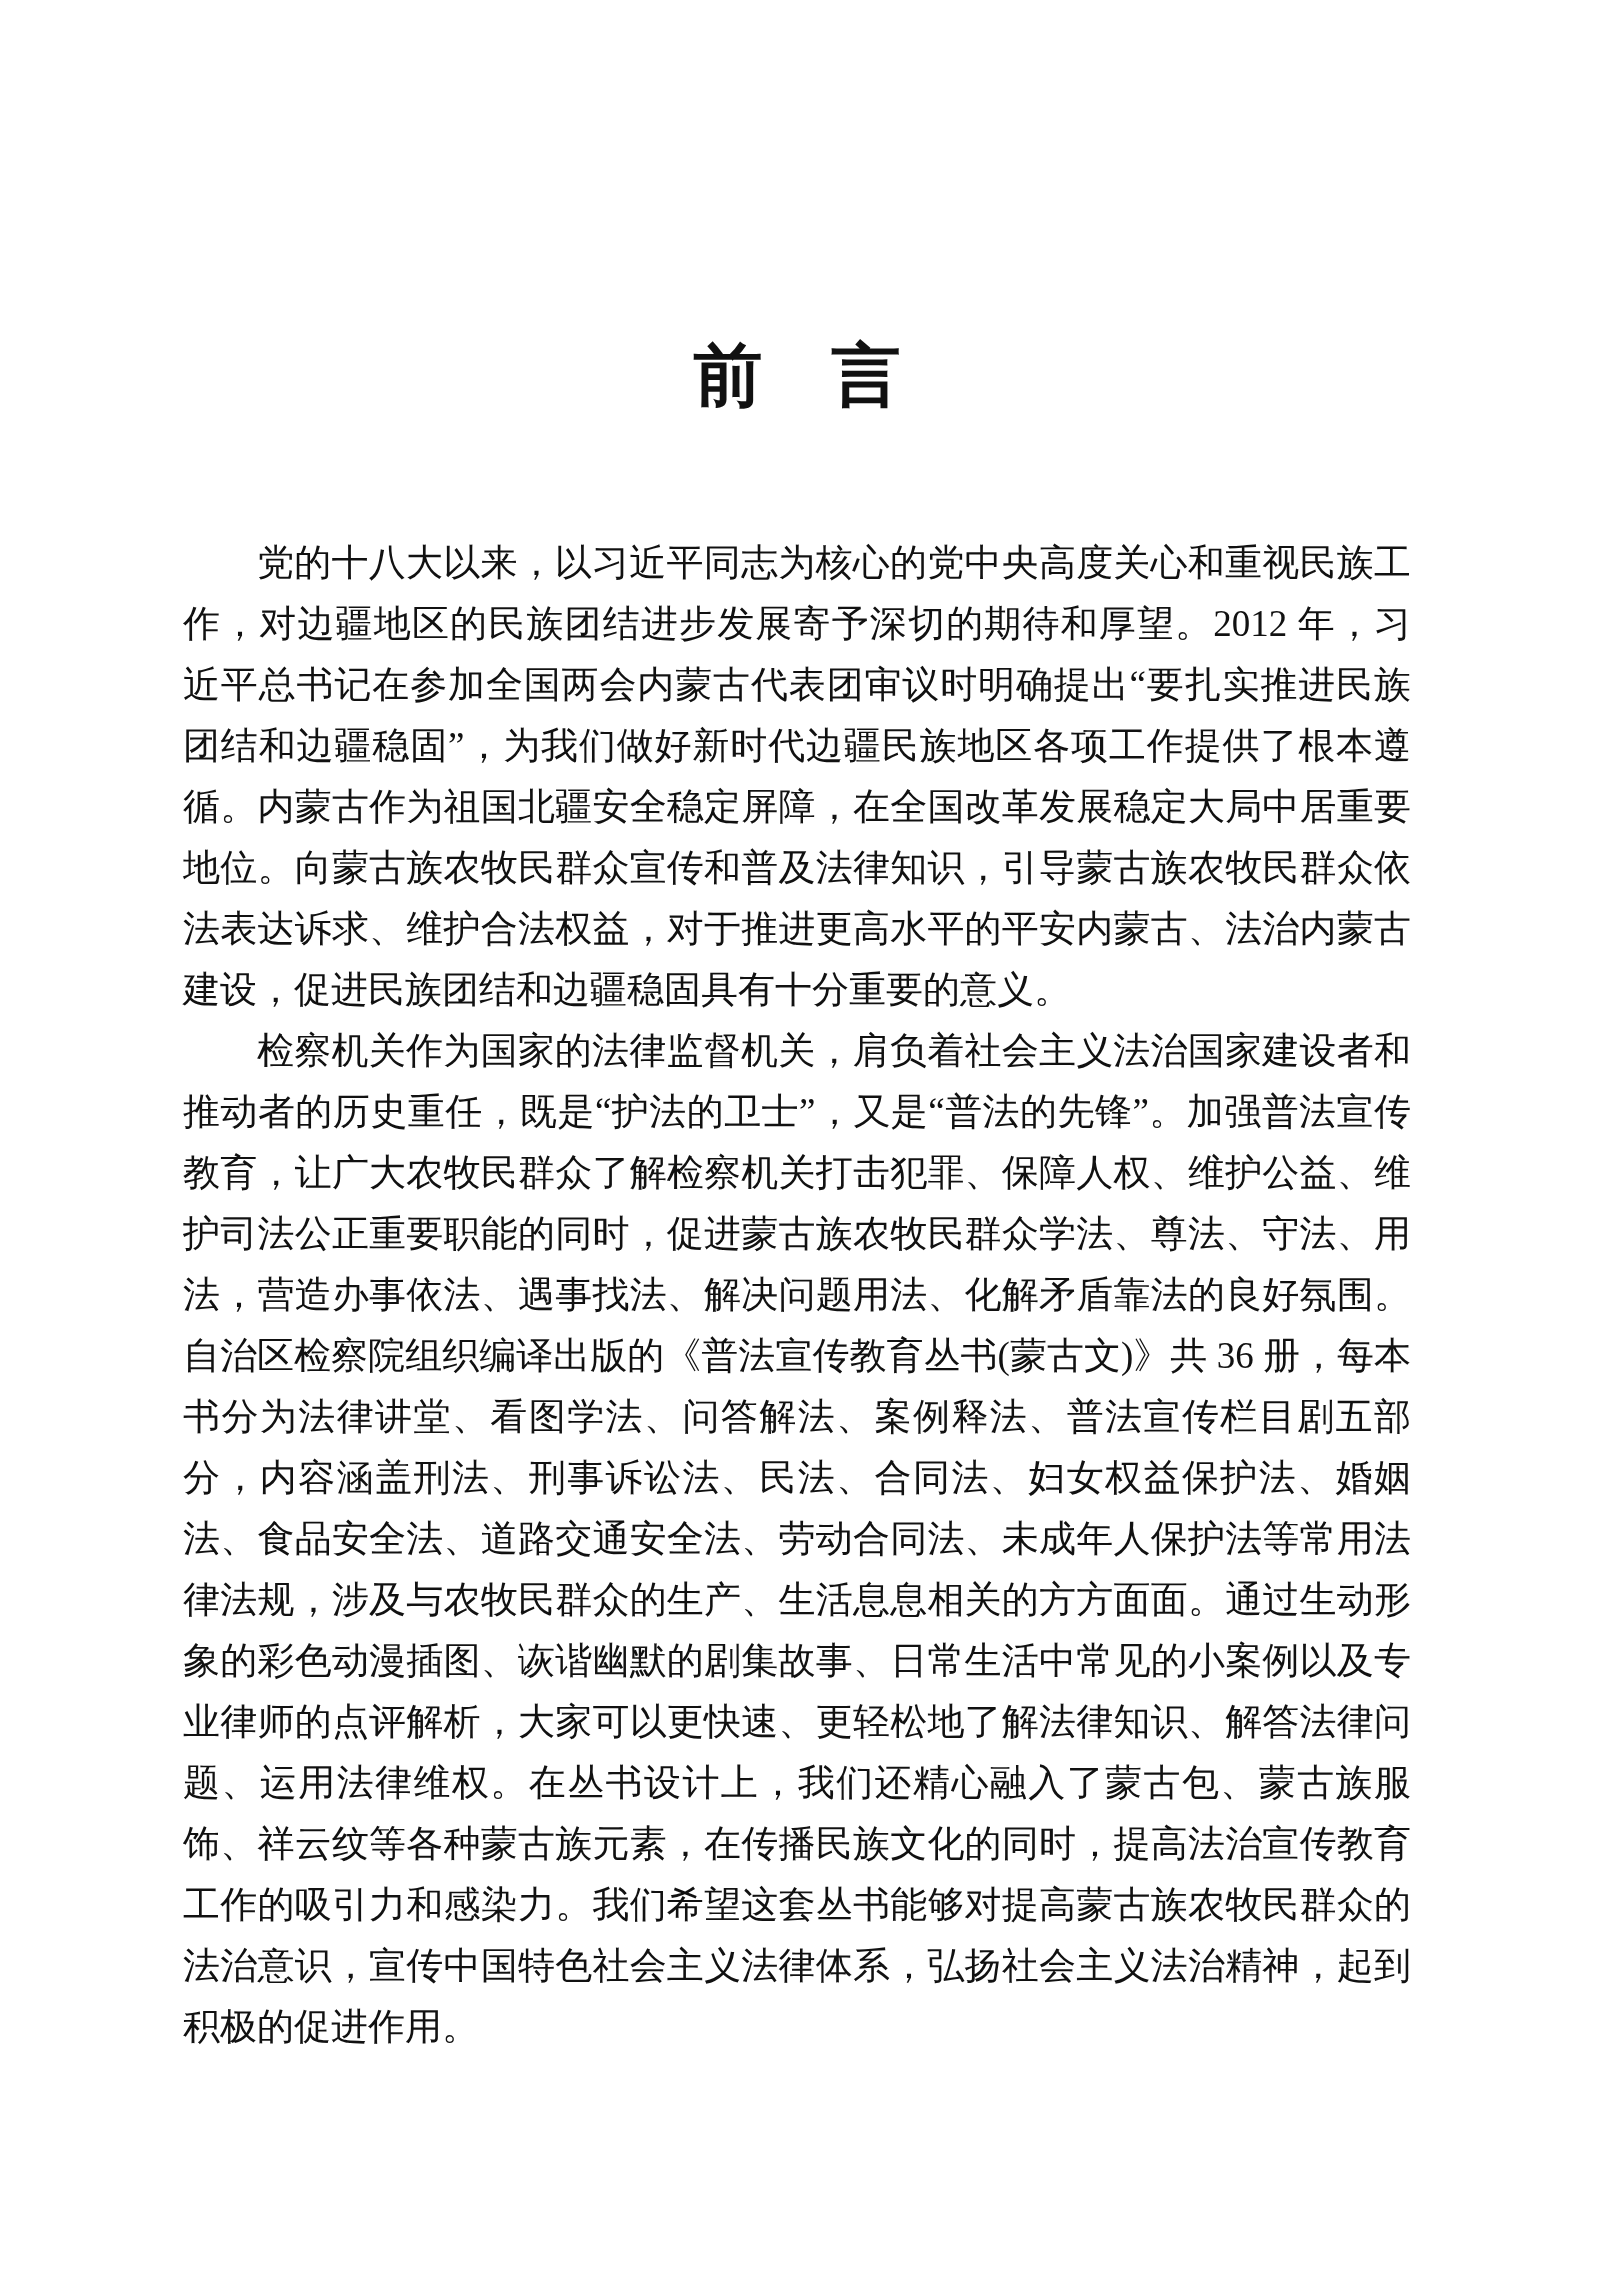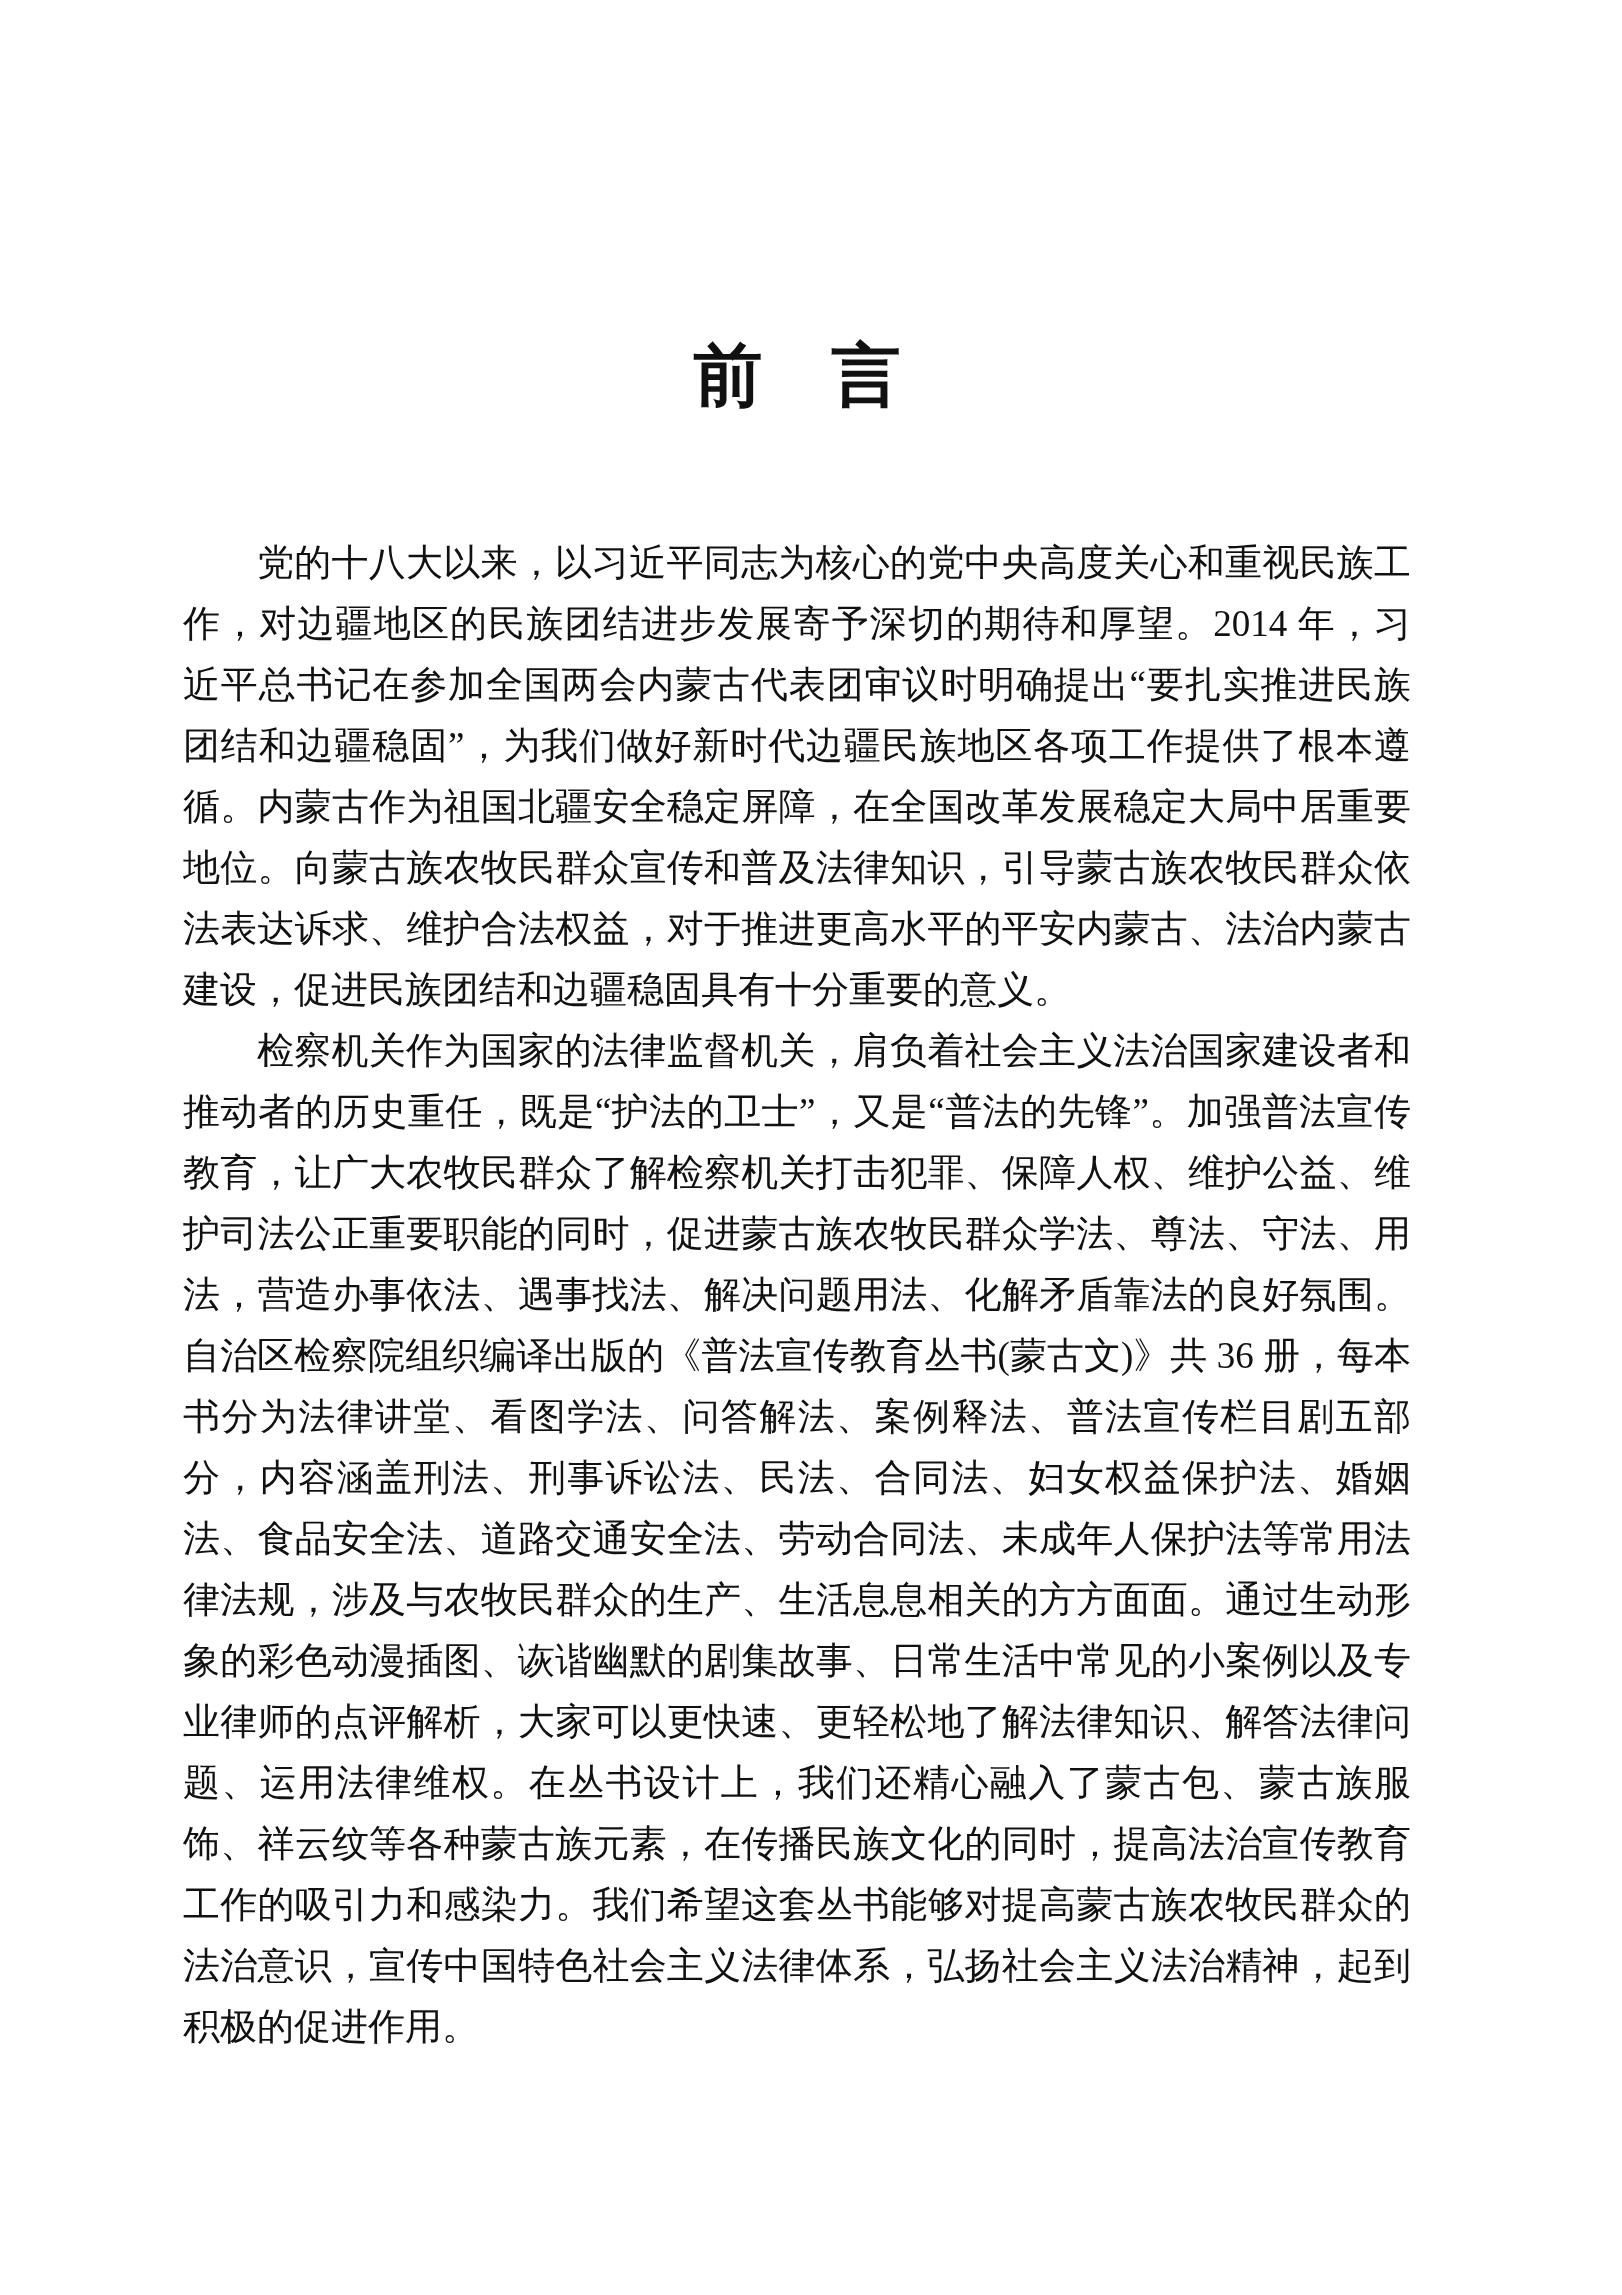--- a/index.html
+++ b/index.html
@@ -45,17 +45,17 @@
     word-break: normal;
     overflow-wrap: break-word;
   }
 </style>
 </head>
 <body>
 
 <div class="page">
   <h1 class="title">前　言</h1>
   <div class="body-block">
-    <p class="para">党的十八大以来，以习近平同志为核心的党中央高度关心和重视民族工作，对边疆地区的民族团结进步发展寄予深切的期待和厚望。2014 年，习近平总书记在参加全国两会内蒙古代表团审议时明确提出“要扎实推进民族团结和边疆稳固”，为我们做好新时代边疆民族地区各项工作提供了根本遵循。内蒙古作为祖国北疆安全稳定屏障，在全国改革发展稳定大局中居重要地位。向蒙古族农牧民群众宣传和普及法律知识，引导蒙古族农牧民群众依法表达诉求、维护合法权益，对于推进更高水平的平安内蒙古、法治内蒙古建设，促进民族团结和边疆稳固具有十分重要的意义。</p>
+    <p class="para">党的十八大以来，以习近平同志为核心的党中央高度关心和重视民族工作，对边疆地区的民族团结进步发展寄予深切的期待和厚望。2012 年，习近平总书记在参加全国两会内蒙古代表团审议时明确提出“要扎实推进民族团结和边疆稳固”，为我们做好新时代边疆民族地区各项工作提供了根本遵循。内蒙古作为祖国北疆安全稳定屏障，在全国改革发展稳定大局中居重要地位。向蒙古族农牧民群众宣传和普及法律知识，引导蒙古族农牧民群众依法表达诉求、维护合法权益，对于推进更高水平的平安内蒙古、法治内蒙古建设，促进民族团结和边疆稳固具有十分重要的意义。</p>
     <p class="para">检察机关作为国家的法律监督机关，肩负着社会主义法治国家建设者和推动者的历史重任，既是“护法的卫士”，又是“普法的先锋”。加强普法宣传教育，让广大农牧民群众了解检察机关打击犯罪、保障人权、维护公益、维护司法公正重要职能的同时，促进蒙古族农牧民群众学法、尊法、守法、用法，营造办事依法、遇事找法、解决问题用法、化解矛盾靠法的良好氛围。自治区检察院组织编译出版的《普法宣传教育丛书(蒙古文)》共 36 册，每本书分为法律讲堂、看图学法、问答解法、案例释法、普法宣传栏目剧五部分，内容涵盖刑法、刑事诉讼法、民法、合同法、妇女权益保护法、婚姻法、食品安全法、道路交通安全法、劳动合同法、未成年人保护法等常用法律法规，涉及与农牧民群众的生产、生活息息相关的方方面面。通过生动形象的彩色动漫插图、诙谐幽默的剧集故事、日常生活中常见的小案例以及专业律师的点评解析，大家可以更快速、更轻松地了解法律知识、解答法律问题、运用法律维权。在丛书设计上，我们还精心融入了蒙古包、蒙古族服饰、祥云纹等各种蒙古族元素，在传播民族文化的同时，提高法治宣传教育工作的吸引力和感染力。我们希望这套丛书能够对提高蒙古族农牧民群众的法治意识，宣传中国特色社会主义法律体系，弘扬社会主义法治精神，起到积极的促进作用。</p>
   </div>
 </div>
 
 
 </body></html>

